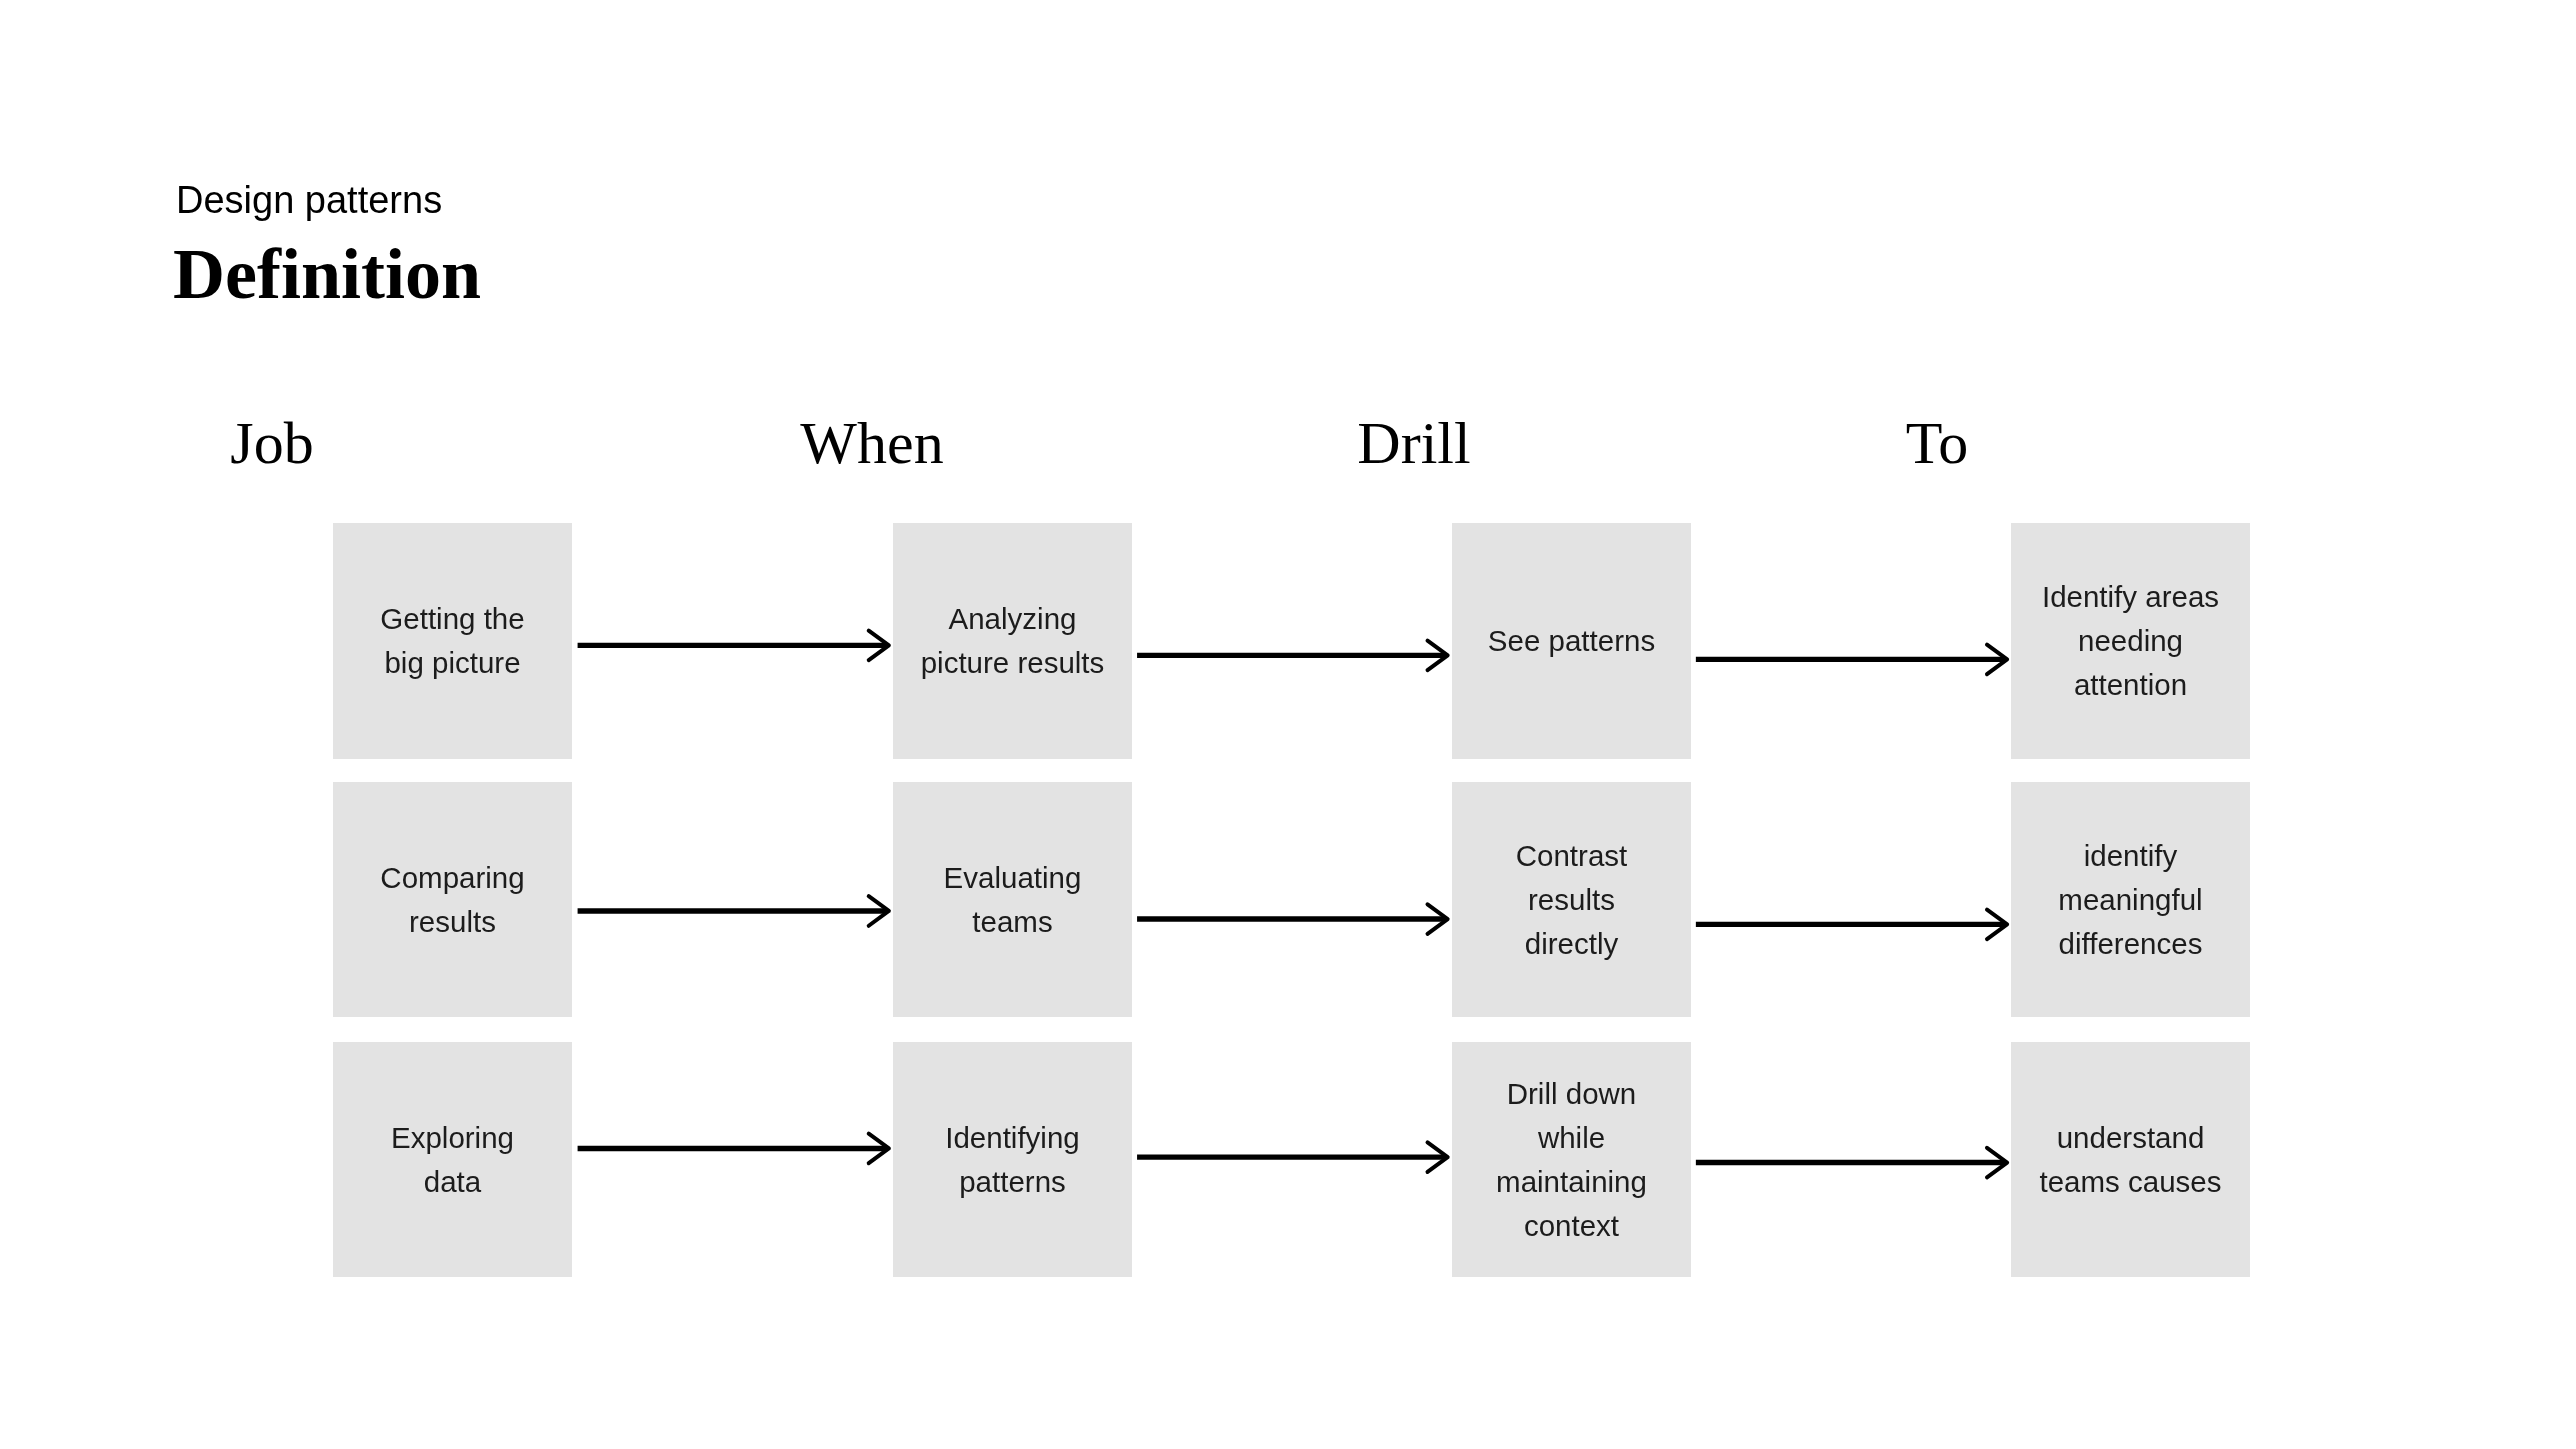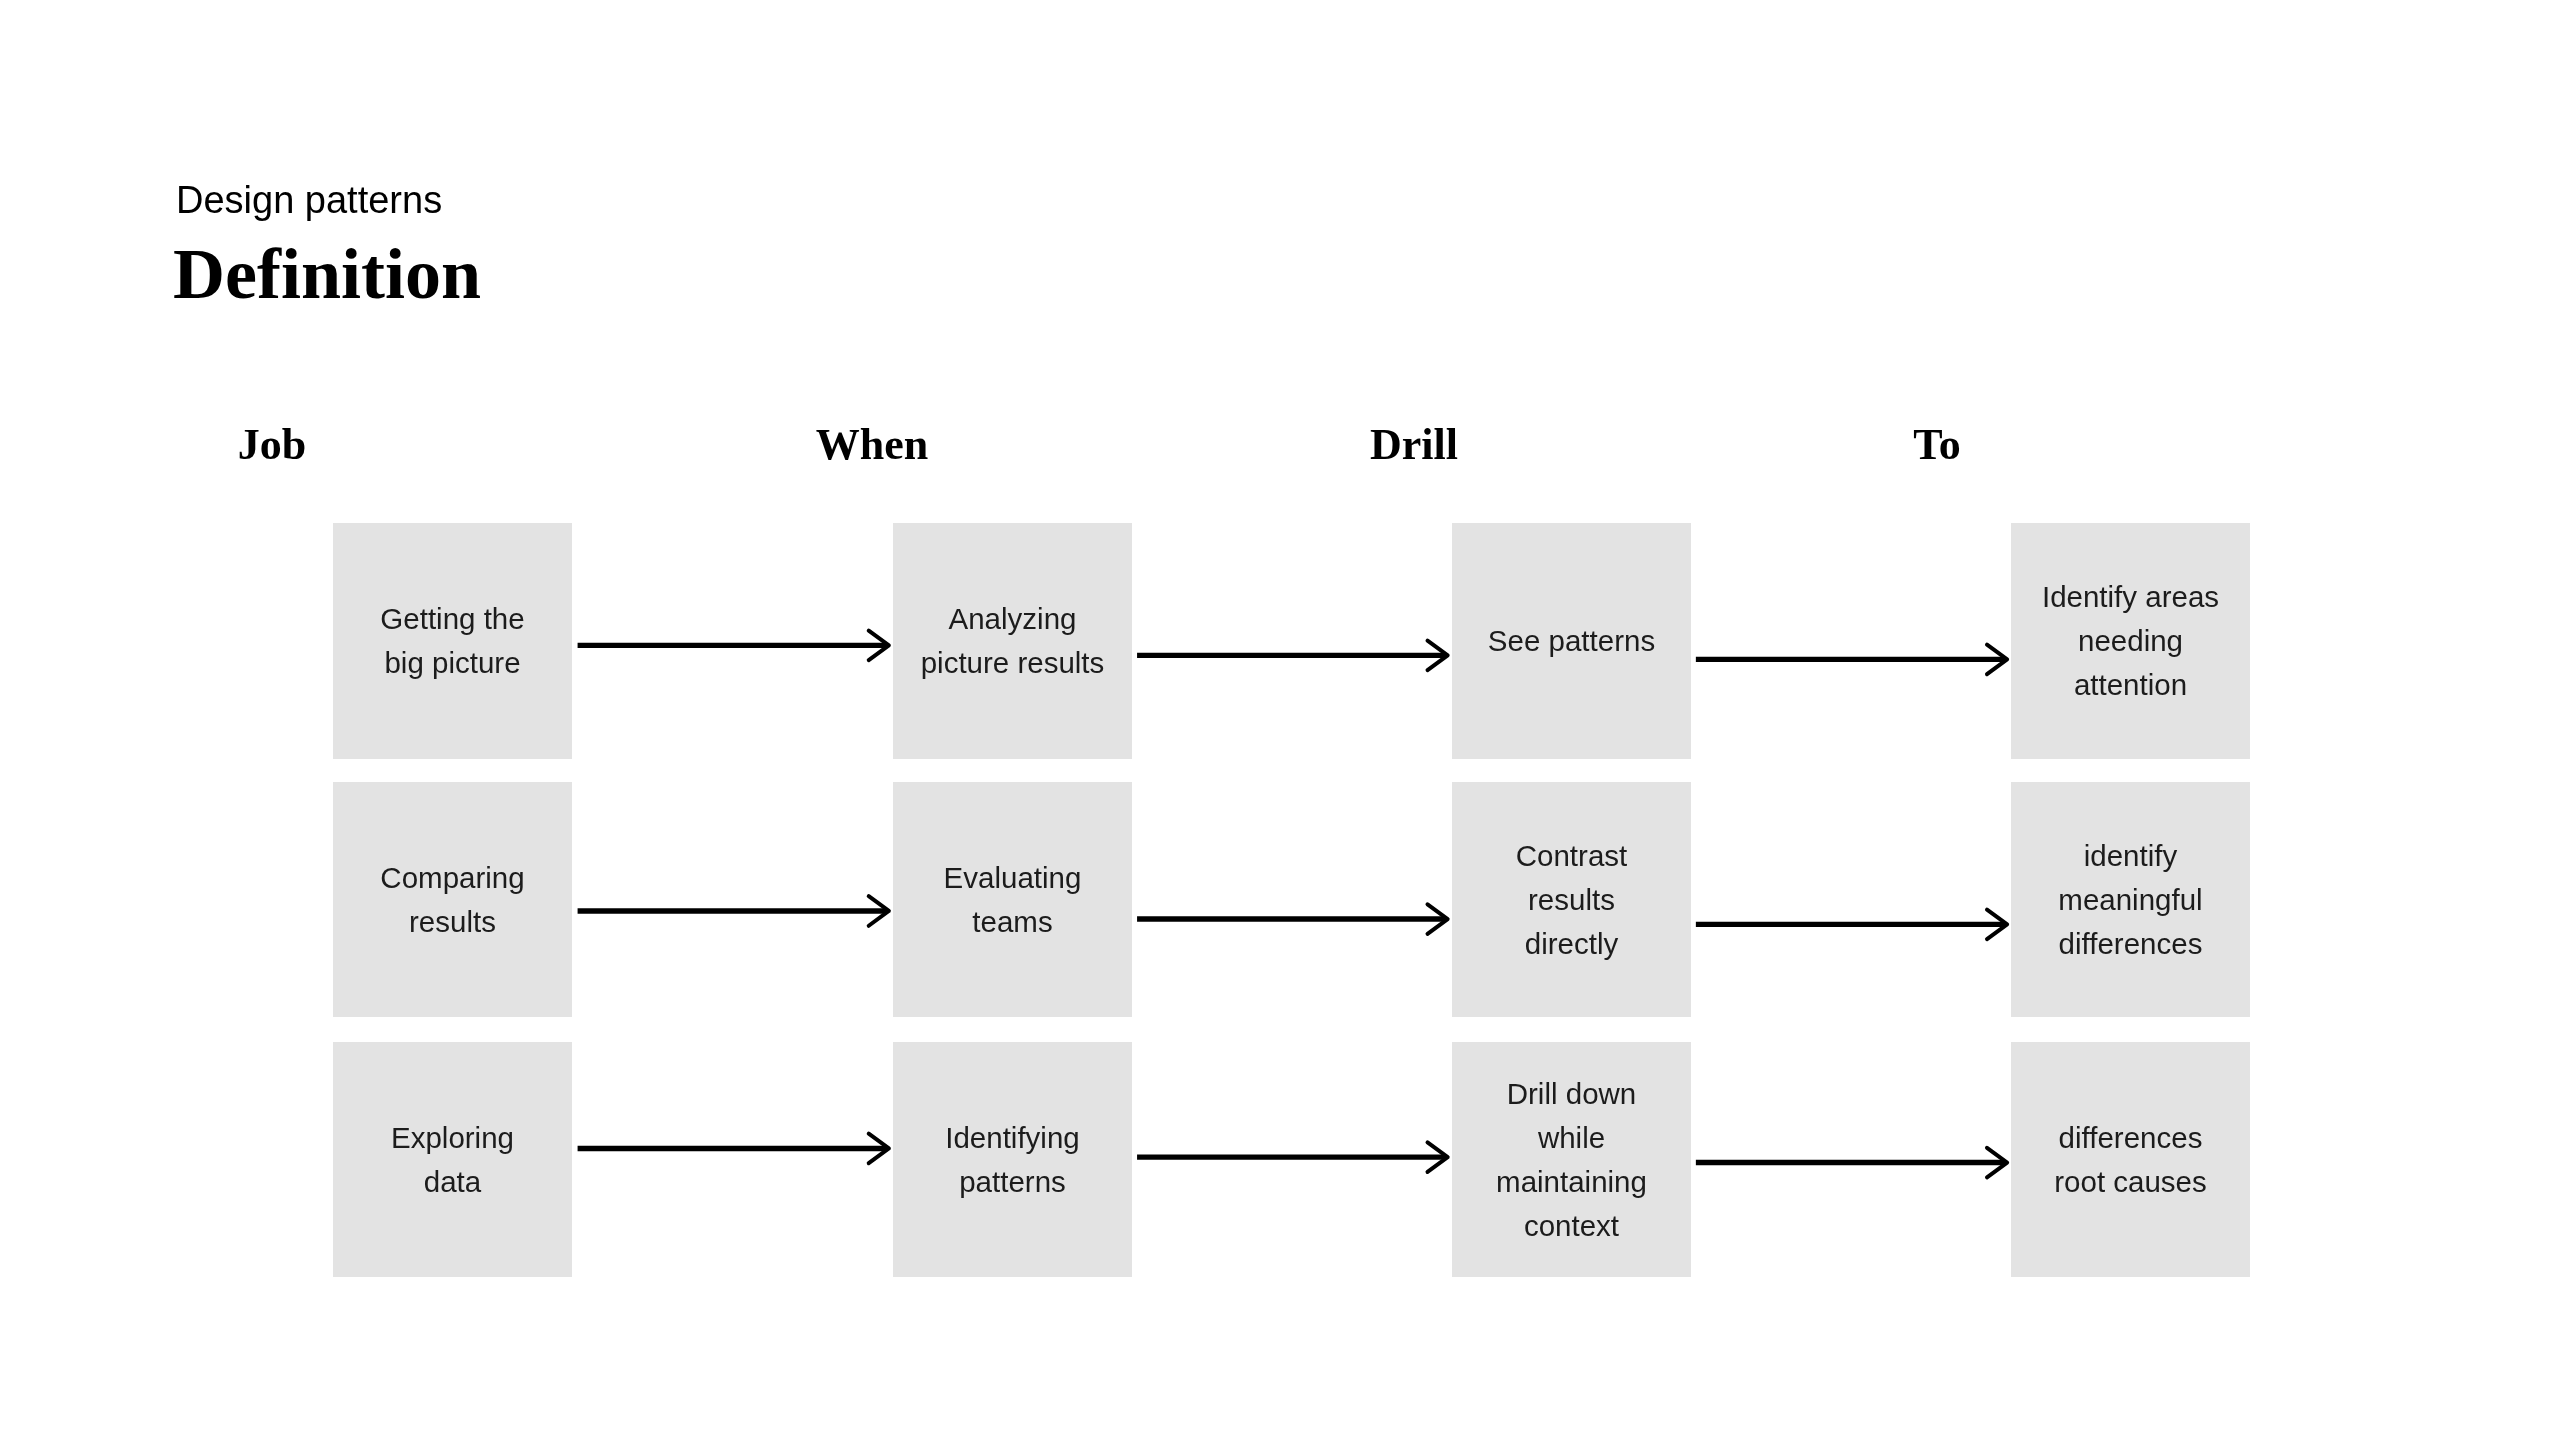--- a/index.html
+++ b/index.html
@@ -26,23 +26,23 @@
     color:var(--title);
     font-family:"Liberation Sans", sans-serif;
   }
   .title{
     position:absolute;left:173px;top:233px;
     font-size:72px;line-height:1.15;font-weight:700;
     color:var(--title);
     font-family:"Liberation Serif", serif;
   }
   .col-header{
-    position:absolute;top:423px;
+    position:absolute;top:413px;
     transform:translateX(-50%);
-    font-size:44px;line-height:1;font-weight:700;
+    font-size:60px;line-height:1;font-weight:400;
     color:var(--title);
     font-family:"Liberation Serif", serif;
     white-space:nowrap;
   }
   .box{
     position:absolute;width:239px;
     background:var(--box-bg);
     display:flex;align-items:center;justify-content:center;
     text-align:center;
     color:var(--text);
@@ -141,17 +141,17 @@
   <div class="box r3 c1">
       <span>Exploring data</span>
     </div>
   <div class="box r3 c3">
       <span>Drill down while maintaining context</span>
     </div>
   <div class="box r3 c2">
       <span>Identifying patterns</span>
     </div>
   <div class="box r3 c4">
-      <span>differences root causes</span>
+      <span>understand teams causes</span>
     </div>
 
 </div>
 
 
 </body></html>

